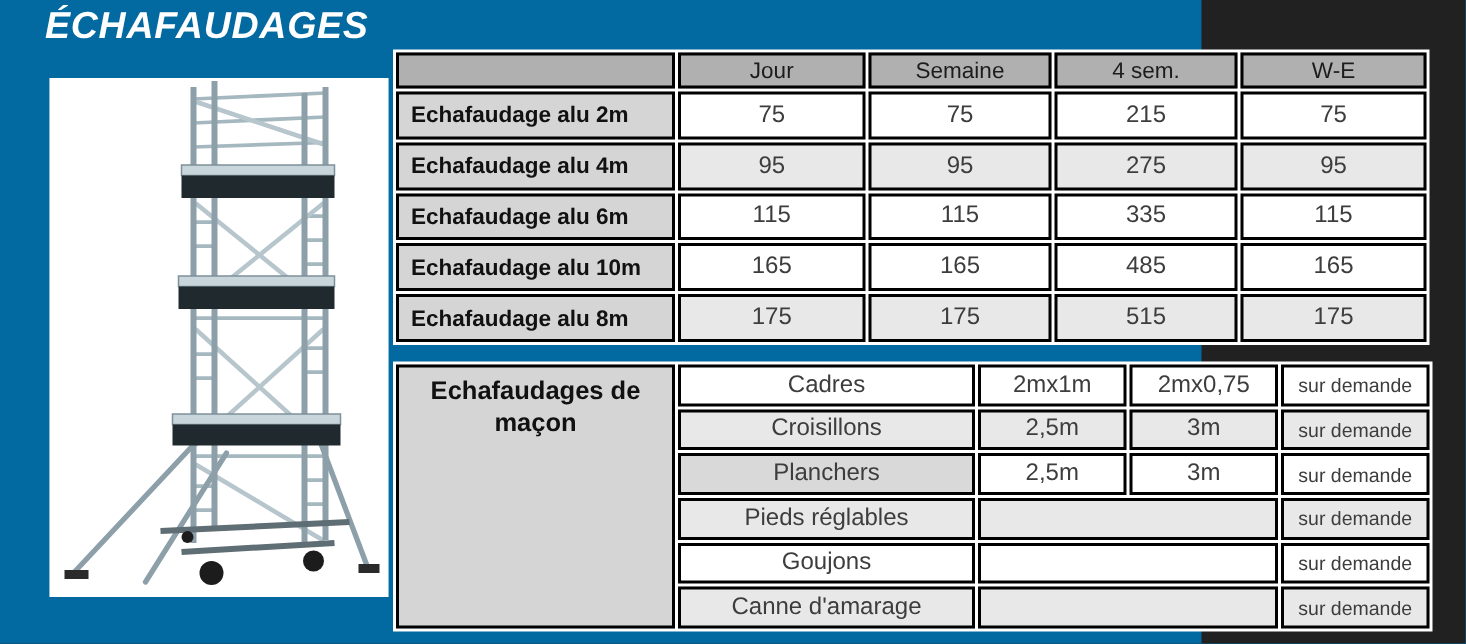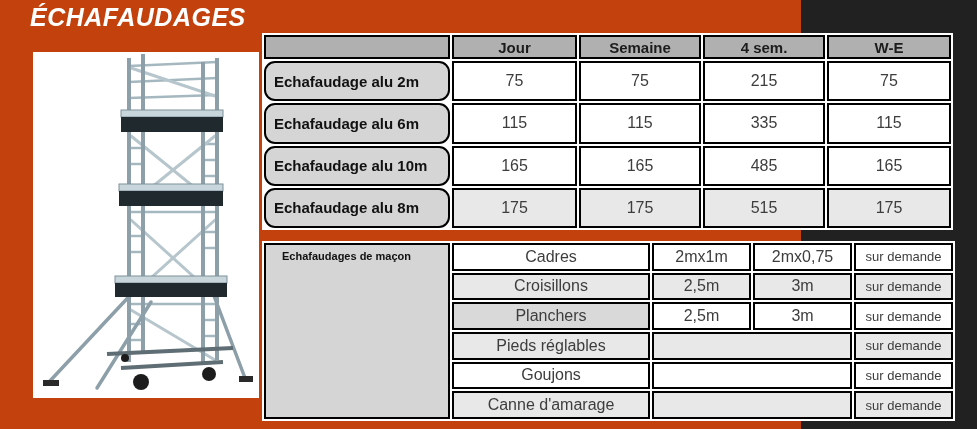--- a/index.html
+++ b/index.html
@@ -1,49 +1,49 @@
 <!DOCTYPE html>
 <html><head>
 <meta charset="utf-8">
 <style>
   * { margin:0; padding:0; box-sizing:border-box; }
   html,body { width:977px; height:429px; }
   body { font-family:"Liberation Sans", sans-serif; background:#212121; overflow:hidden; }
-  .stage { position:relative; width:801px; height:429px; background:#c2410c; }
+  .stage { position:relative; width:801px; height:429px; background:#0369a1; }
 
   .page-title{
     position:absolute; left:30px; top:3px;
     font-size:25px; font-weight:bold; font-style:italic;
     letter-spacing:0.5px; color:#ffffff; white-space:nowrap;
   }
 
   .photo{
     position:absolute; left:33px; top:52px; width:226px; height:346px;
     background:#ffffff; overflow:hidden;
   }
   .photo svg{ display:block; width:226px; height:346px; }
 
   table{ border-collapse:separate; border-spacing:2px; background:#ffffff; table-layout:fixed; }
   td, th{ border:2px solid #000000; overflow:hidden; }
 
   .t1{ position:absolute; left:262px; top:33px; width:683px; height:197px; }
   .t1 th{
-    background:#b0b0b0; font-size:15px; font-weight:bold; color:#1c1c1c;
+    background:#b0b0b0; font-size:15px; font-weight:normal; color:#1c1c1c;
     text-align:center; height:24px;
   }
   .t1 td.lbl{
     background:#d5d5d5; font-size:15px; font-weight:bold; color:#111111;
-    text-align:left; padding-left:8px; white-space:nowrap;border-radius:11px;
+    text-align:left; padding-left:8px; white-space:nowrap;
   }
   .t1 td.val{ font-size:16px; color:#3d3d3d; text-align:center; }
 
   .t2{ position:absolute; left:262px; top:241px; width:685px; height:180px; }
   .t2 td.mason-head{
-    background:#d5d5d5; font-size:11px; font-weight:bold; color:#111111;
-    text-align:left; vertical-align:top; padding:5px 16px; line-height:1.25;
+    background:#d5d5d5; font-size:17px; font-weight:bold; color:#111111;
+    text-align:center; vertical-align:top; padding:5px 16px; line-height:1.25;
   }
   .t2 td.item{ font-size:16px; color:#3d3d3d; text-align:center;margin-top:47px; }
   .t2 td.size{ font-size:16px; color:#3d3d3d; text-align:center; }
   .t2 td.note{ font-size:13px; color:#3d3d3d; text-align:center; white-space:nowrap; }
 
   .bg-w{ background:#ffffff; }
   .bg-g{ background:#e8e8e8; }
   .bg-lbl{ background:#d9d9d9; }
 </style>
 </head>
@@ -140,20 +140,27 @@
     </thead>
     <tbody>
       <tr>
         <td class="lbl">Echafaudage alu 2m</td>
         <td class="val bg-w">75</td>
         <td class="val bg-w">75</td>
         <td class="val bg-w">215</td>
         <td class="val bg-w">75</td>
       </tr>
       <tr>
+        <td class="lbl">Echafaudage alu 4m</td>
+        <td class="val bg-g">95</td>
+        <td class="val bg-g">95</td>
+        <td class="val bg-g">275</td>
+        <td class="val bg-g">95</td>
+      </tr>
+      <tr>
         <td class="lbl">Echafaudage alu 6m</td>
         <td class="val bg-w">115</td>
         <td class="val bg-w">115</td>
         <td class="val bg-w">335</td>
         <td class="val bg-w">115</td>
       </tr>
       <tr>
         <td class="lbl">Echafaudage alu 10m</td>
         <td class="val bg-w">165</td>
         <td class="val bg-w">165</td>

